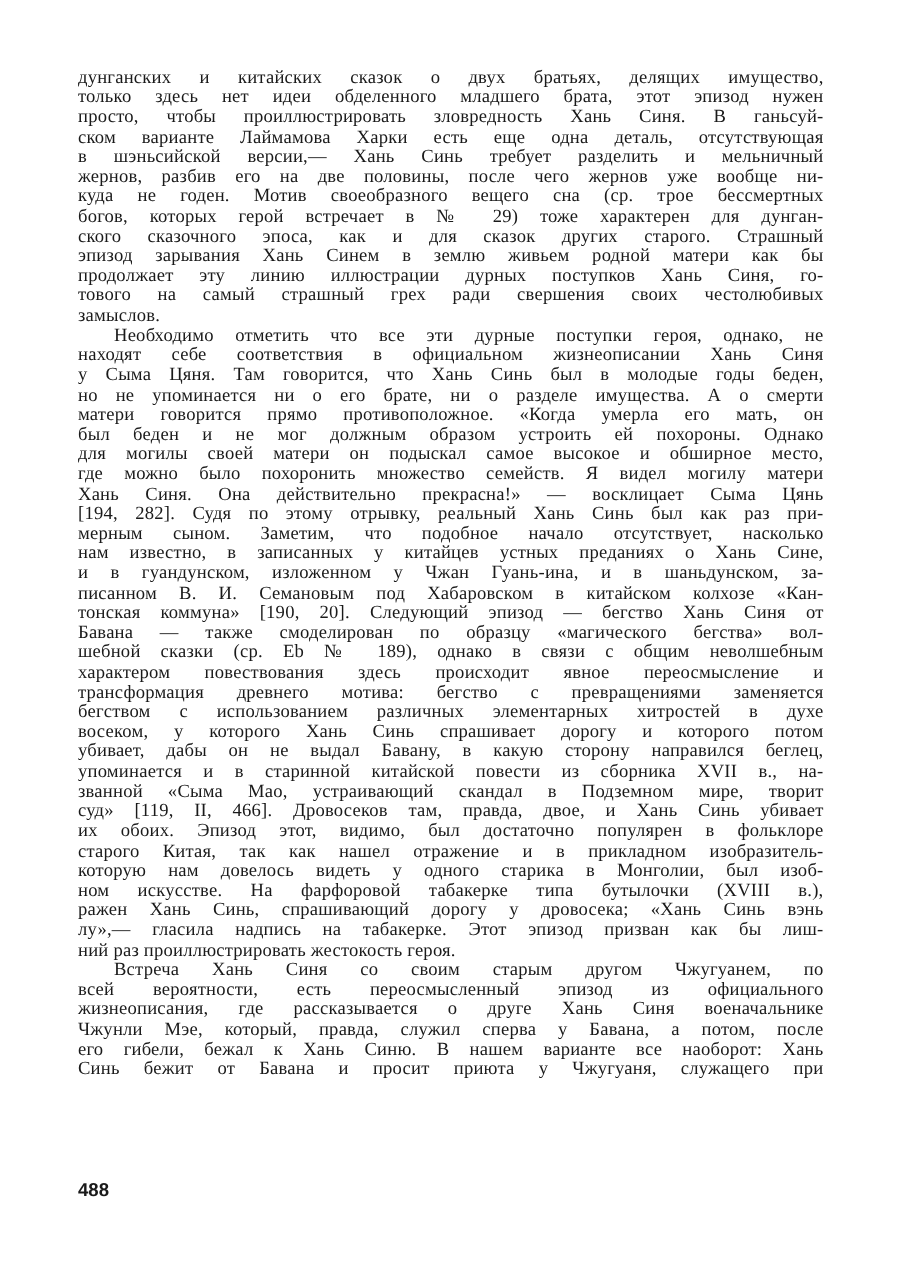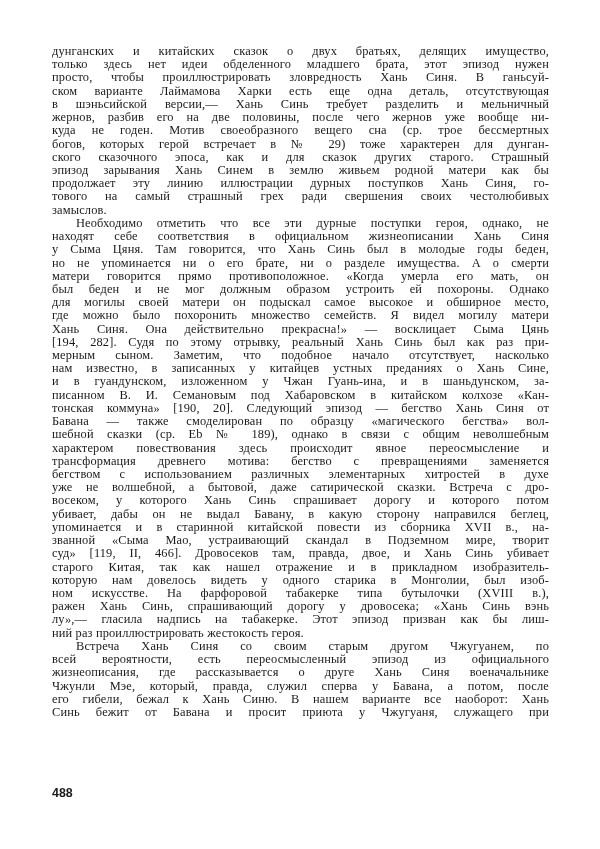--- a/index.html
+++ b/index.html
@@ -55,26 +55,26 @@
       <span class="line">мерным сыном. Заметим, что подобное начало отсутствует, насколько</span>
       <span class="line">нам известно, в записанных у китайцев устных преданиях о Хань Сине,</span>
       <span class="line">и в гуандунском, изложенном у Чжан Гуань-ина, и в шаньдунском, за-</span>
       <span class="line">писанном В. И. Семановым под Хабаровском в китайском колхозе «Кан-</span>
       <span class="line">тонская коммуна» [190, 20]. Следующий эпизод — бегство Хань Синя от</span>
       <span class="line">Бавана — также смоделирован по образцу «магического бегства» вол-</span>
       <span class="line">шебной сказки (ср. Eb № 189), однако в связи с общим неволшебным</span>
       <span class="line">характером повествования здесь происходит явное переосмысление и</span>
       <span class="line">трансформация древнего мотива: бегство с превращениями заменяется</span>
       <span class="line">бегством с использованием различных элементарных хитростей в духе</span>
-      <span class="line">уже не волшебной, а бытовой, даже сатирической сказки. Встреча с дро-</span>
       <span class="line">восеком, у которого Хань Синь спрашивает дорогу и которого потом</span>
       <span class="line">убивает, дабы он не выдал Бавану, в какую сторону направился беглец,</span>
       <span class="line">упоминается и в старинной китайской повести из сборника XVII в., на-</span>
       <span class="line">званной «Сыма Мао, устраивающий скандал в Подземном мире, творит</span>
       <span class="line">суд» [119, II, 466]. Дровосеков там, правда, двое, и Хань Синь убивает</span>
+      <span class="line">их обоих. Эпизод этот, видимо, был достаточно популярен в фольклоре</span>
       <span class="line">старого Китая, так как нашел отражение и в прикладном изобразитель-</span>
       <span class="line">которую нам довелось видеть у одного старика в Монголии, был изоб-</span>
       <span class="line">ном искусстве. На фарфоровой табакерке типа бутылочки (XVIII в.),</span>
       <span class="line">ражен Хань Синь, спрашивающий дорогу у дровосека; «Хань Синь вэнь</span>
       <span class="line">лу»,— гласила надпись на табакерке. Этот эпизод призван как бы лиш-</span>
       <span class="line last">ний раз проиллюстрировать жестокость героя.</span>
     </div>
     <div>
       <span class="line indent">Встреча Хань Синя со своим старым другом Чжугуанем, по</span>
       <span class="line">всей вероятности, есть переосмысленный эпизод из официального</span>

